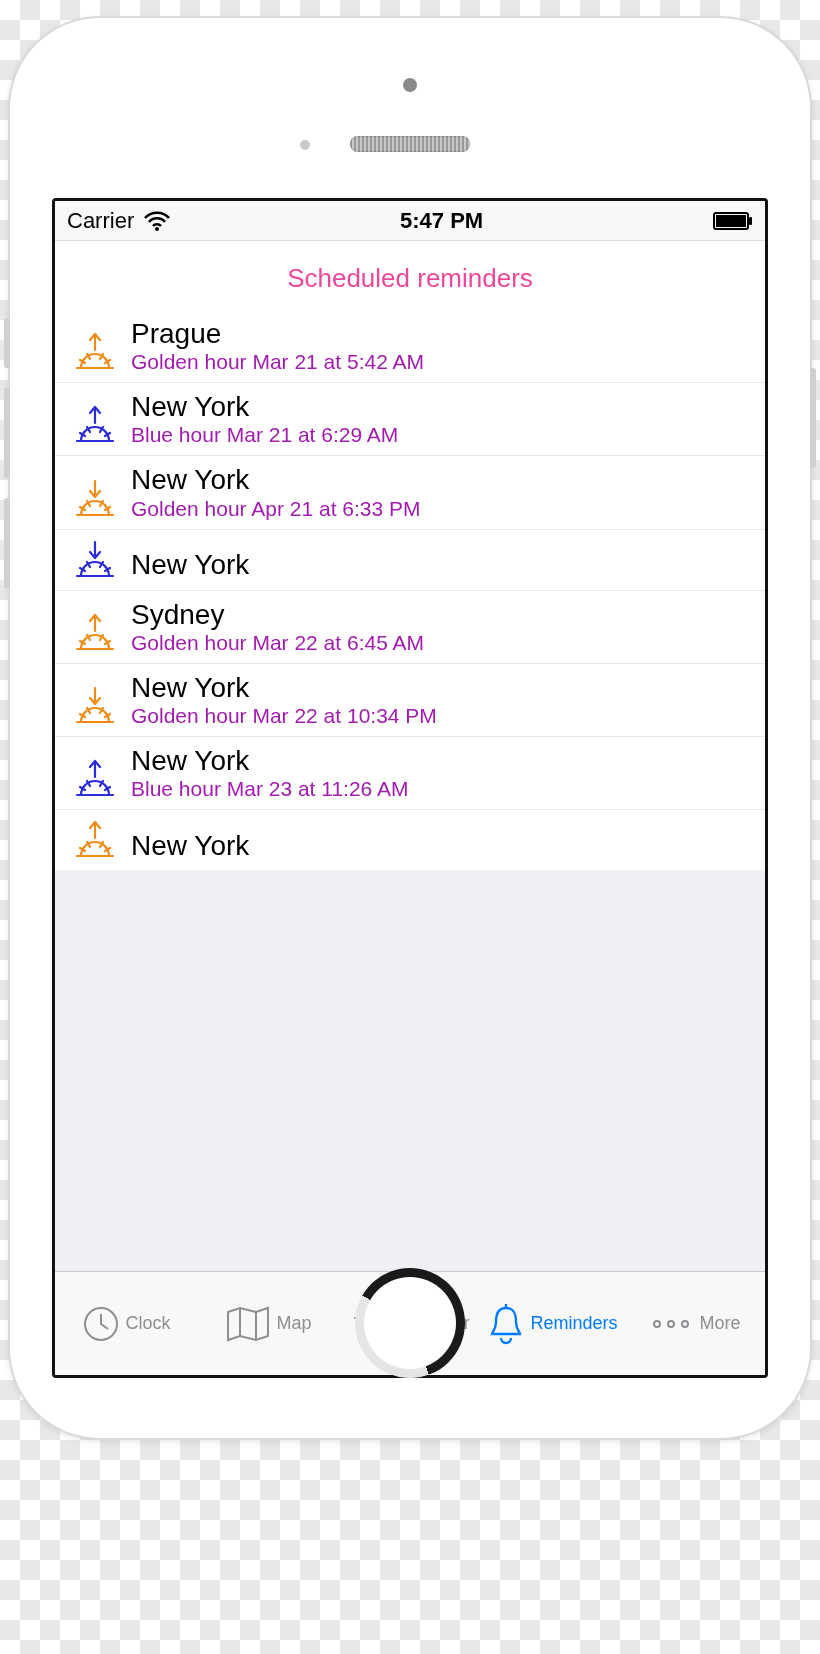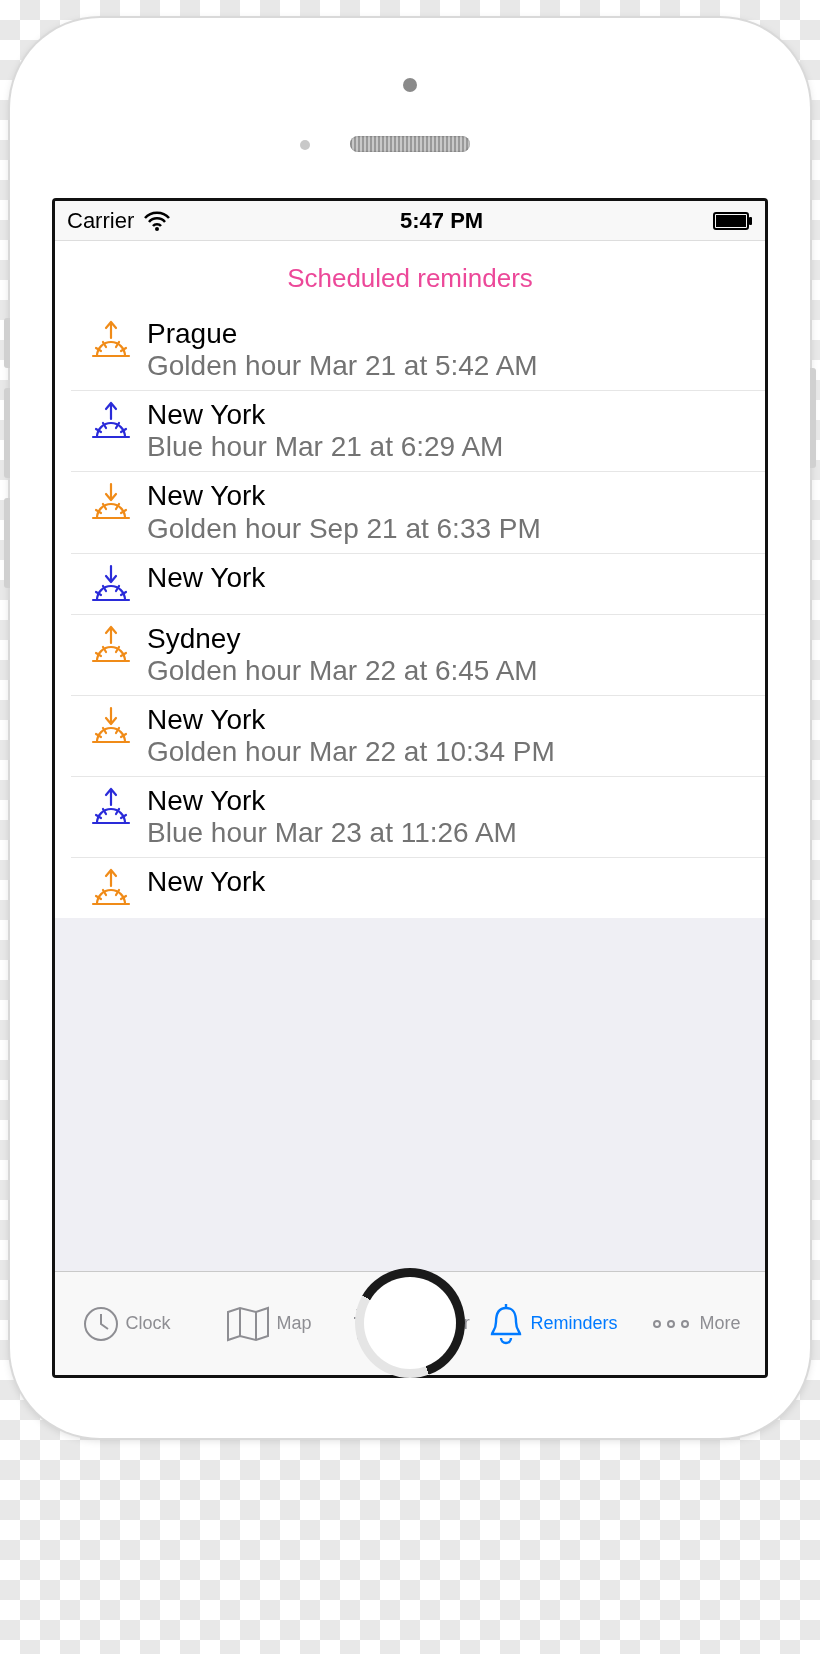--- a/index.html
+++ b/index.html
@@ -79,33 +79,32 @@
     background:#fff;
     color:#ec4899;
     font-size:26px;
     text-align:center;
     padding:22px 0 16px;
   }
 
   
   .list{background:#fff;}
   .row{
-    display:flex; align-items:flex-start;
+    display:flex; align-items:flex-end;
     padding:8px 14px 8px 10px;
     border-bottom:1px solid #e6e6e6;
-    margin-left:16px;
   }
   .row:last-child{border-bottom:none;}
   .row .icon-col{
     width:60px; flex:0 0 60px;
     display:flex; align-items:center; justify-content:center;
   }
   .row .txt-col{flex:1; padding-left:6px;}
   .row .title{font-size:28px; color:#000; line-height:1.15;}
-  .row .subtitle{font-size:28px; color:#737373;}
+  .row .subtitle{font-size:21px; color:#a21caf;}
 
   .list-fill{flex:1; background:#efeff4;}
 
   
   .tabbar{
     height:104px; background:#f8f8f8;
     border-top:1px solid #c9c9c9;
     display:flex;
   }
   .tab{
@@ -206,21 +205,21 @@
     <path d="M8 38 A14 14 0 0 1 36 38" stroke-dasharray="0"></path>
     <line x1="4" y1="38" x2="40" y2="38"></line>
     <line x1="7" y1="30" x2="12" y2="33"></line>
     <line x1="37" y1="30" x2="32" y2="33"></line>
     <line x1="14" y1="24" x2="17" y2="29"></line>
     <line x1="30" y1="24" x2="27" y2="29"></line>
   </svg>
     </div>
     <div class="txt-col">
       <div class="title">New York</div>
-      <div class="subtitle">Golden hour Sep 21 at 6:33 PM</div>
+      <div class="subtitle">Golden hour Apr 21 at 6:33 PM</div>
     </div>
         </div>
         <div class="row">
     <div class="icon-col">
 
   <svg class="sun-icon" width="44" height="44" viewBox="0 0 44 44" stroke="#2a2bd9" fill="none">
     <path d="M22 4 L22 20 M22 20 L17 14 M22 20 L27 14"></path>
     <path d="M8 38 A14 14 0 0 1 36 38" stroke-dasharray="0"></path>
     <line x1="4" y1="38" x2="40" y2="38"></line>
     <line x1="7" y1="30" x2="12" y2="33"></line>

